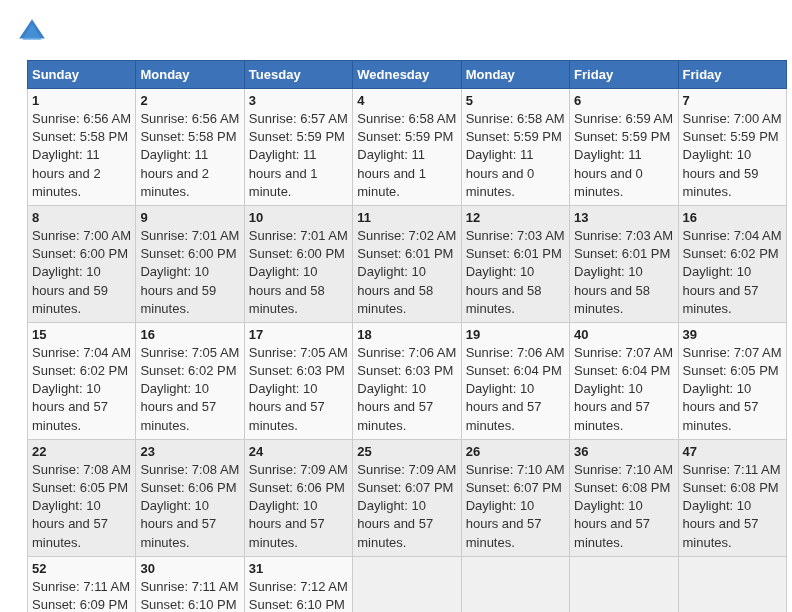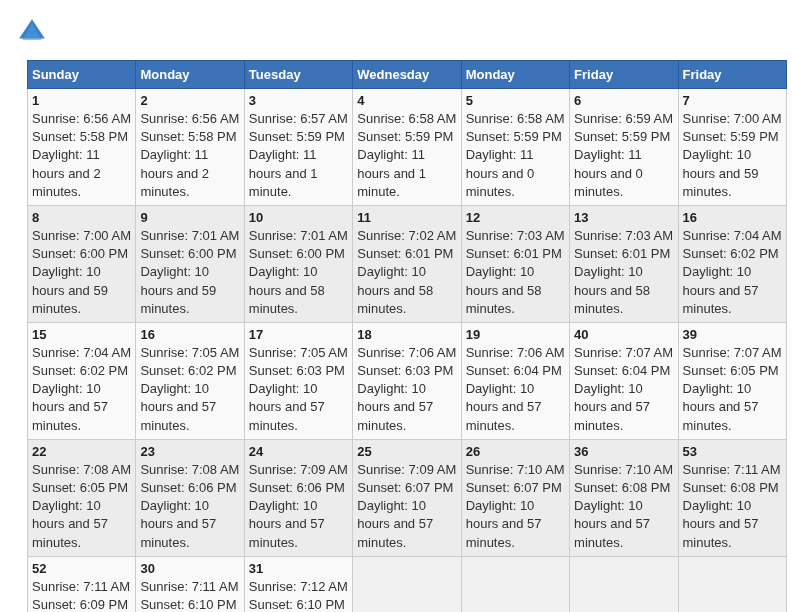--- a/index.html
+++ b/index.html
@@ -338,21 +338,21 @@
       </td>
         <td>
         <span class="day-number">36</span>
         <div class="day-info">
           Sunrise: 7:10 AM<br>
           Sunset: 6:08 PM<br>
           Daylight: 10 hours and 57 minutes.
         </div>
       </td>
         <td>
-        <span class="day-number">53</span>
+        <span class="day-number">47</span>
         <div class="day-info">
           Sunrise: 7:11 AM<br>
           Sunset: 6:08 PM<br>
           Daylight: 10 hours and 57 minutes.
         </div>
       </td>
       </tr>
       <tr>
         <td>
         <span class="day-number">52</span>

